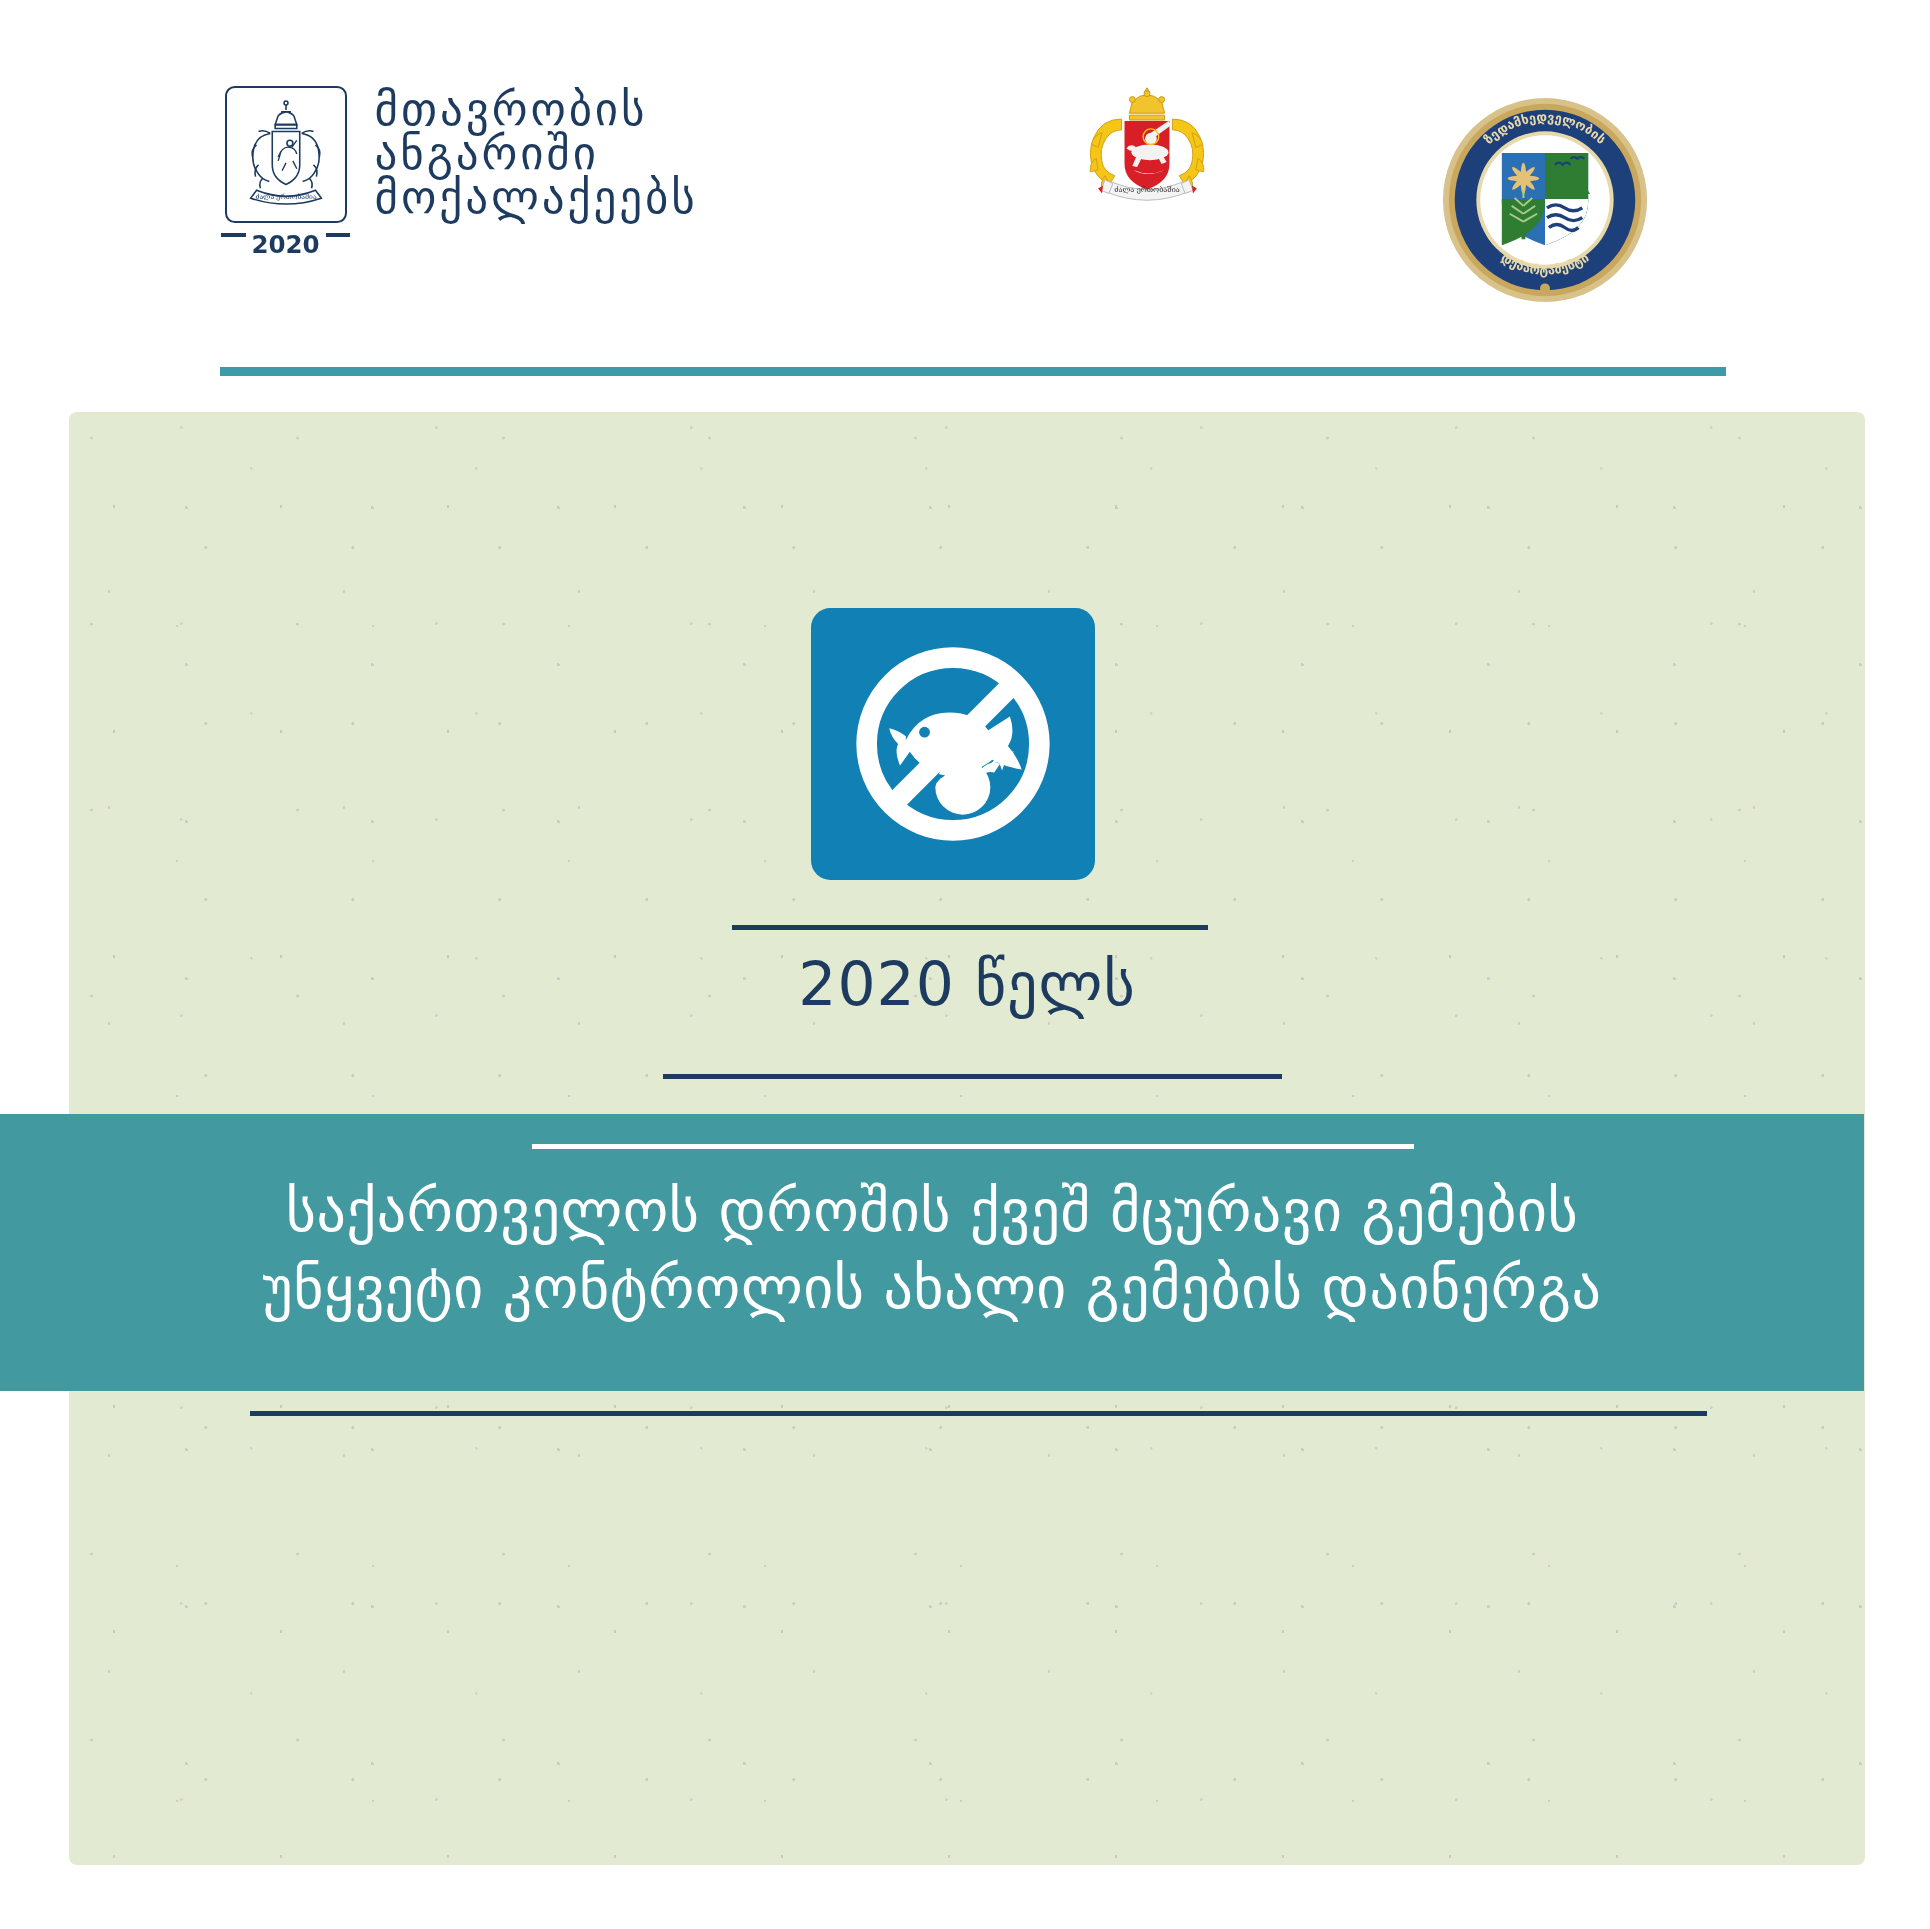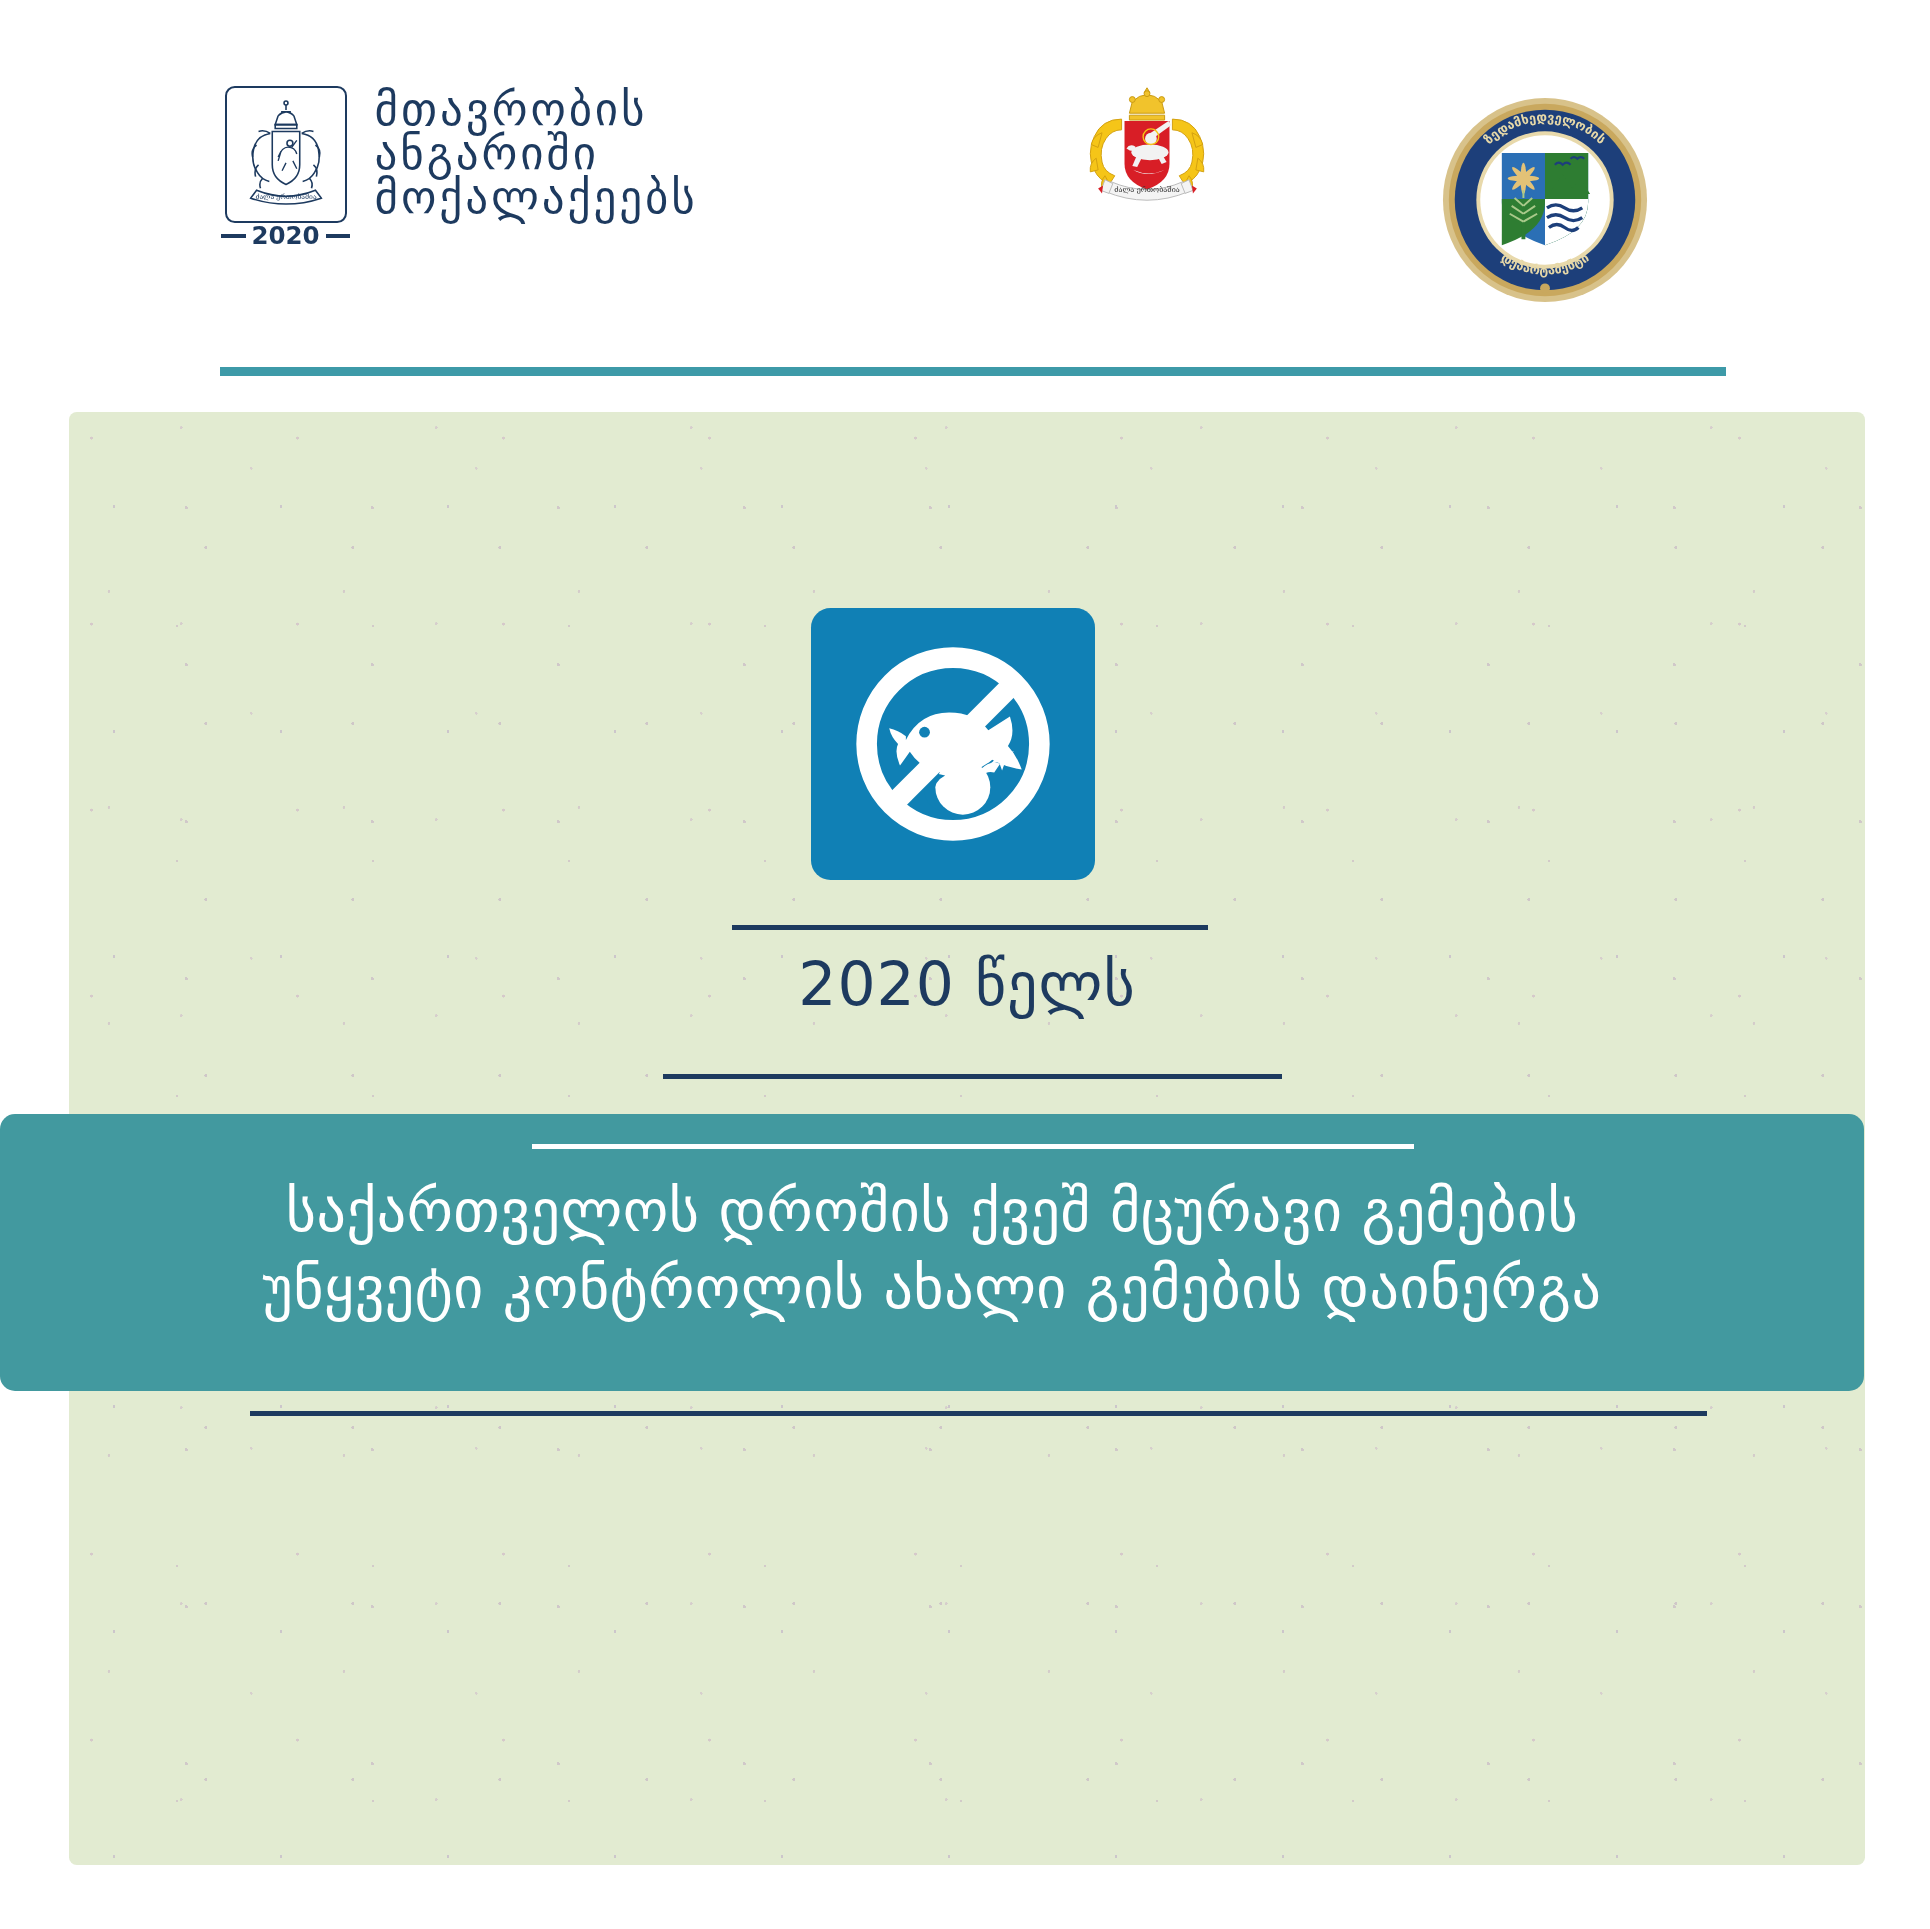--- a/index.html
+++ b/index.html
@@ -42,23 +42,22 @@
     height: 137px;
     border: 2.9px solid #1d3a5f;
     border-radius: 9.8px;
     box-sizing: border-box;
     display: flex;
     align-items: center;
     justify-content: center;
     background: #ffffff;
   }
   .gov-year-row {
-    margin-top: 1px;
-    display: flex;
-    align-items: center;
+    margin-top: 10px;
+    display: flex;
     width: 129px;
   }
   .gov-year-row .rule {
     flex: 1 1 auto;
     height: 3.9px;
     background: #1d3a5f;
   }
   .gov-year-row .yr {
     font-family: "DejaVu Sans", sans-serif;
     font-size: 24.5px;
@@ -188,21 +187,20 @@
   }
 
   
   .band {
     position: absolute;
     left: 0;
     top: 1114px;
     width: 1864px;
     height: 277px;
     background: #42999f;
-    border-radius: 15px;
   }
   .band-rule {
     position: absolute;
     left: 532px;
     top: 30px;
     width: 882px;
     height: 4.9px;
     background: #ffffff;
   }
   .band-text {

